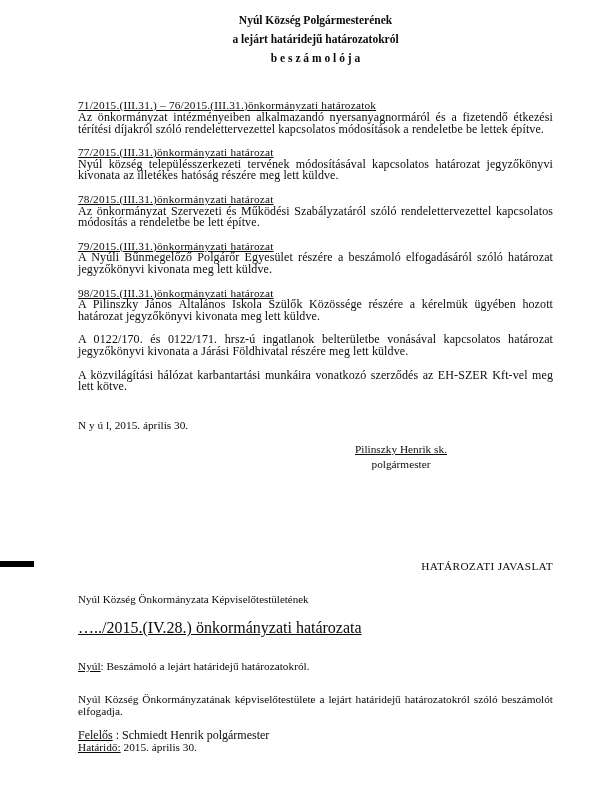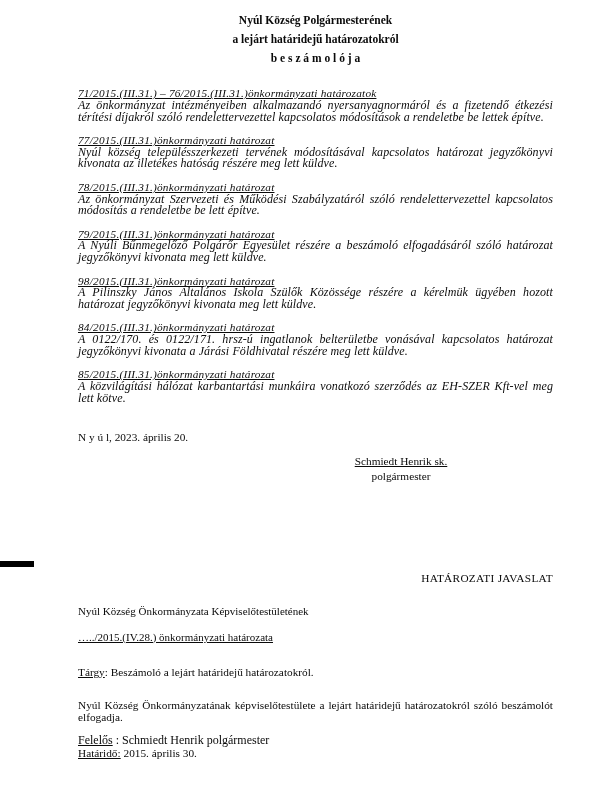--- a/index.html
+++ b/index.html
@@ -22,21 +22,21 @@
   }
   
   .title-block {
     margin-top: 11px;
     text-align: center;
     font-weight: bold;
     font-size: 11.5px;
     line-height: 19px;
   }
   
-  .resolutions { margin-top: 20px; font-style: italic; }
+  .resolutions { margin-top: 32px; }
   .res-item { margin-bottom: 11.5px; }
   .res-heading {
     font-size: 11.3px;
     line-height: 11.8px;
     text-decoration: underline;
     letter-spacing: 0.2px;
   }
   .res-body {
     font-size: 12px;
     line-height: 11.8px;
@@ -60,21 +60,21 @@
   
   .proposal-heading {
     margin-top: 88px;
     text-align: right;
     font-size: 11.3px;
     letter-spacing: 0.3px;
   }
   .addressee { margin-top: 21px; font-size: 11px; }
   .resolution-number {
     margin-top: 14px;
-    font-size: 11px;
+    font-size: 16px;
     text-decoration: underline;
   }
   .subject-line { margin-top: 23px; font-size: 11.3px; }
   .proposal-body {
     margin-top: 22px;
     font-size: 11.3px;
     line-height: 11.8px;
     text-align: justify;
   }
   .responsible-line { margin-top: 11px; font-size: 12px; line-height: 12.5px; font-family: Liberation Serif, serif; }
@@ -129,43 +129,41 @@
       </div>
       <div class="res-item">
         <div class="res-heading">79/2015.(III.31.)önkormányzati határozat</div>
         <div class="res-body">A Nyúli Bűnmegelőző Polgárőr Egyesület részére a beszámoló elfogadásáról szóló határozat jegyzőkönyvi kivonata meg lett küldve.</div>
       </div>
       <div class="res-item">
         <div class="res-heading">98/2015.(III.31.)önkormányzati határozat</div>
         <div class="res-body">A Pilinszky János Általános Iskola Szülők Közössége részére a kérelmük ügyében hozott határozat jegyzőkönyvi kivonata meg lett küldve.</div>
       </div>
       <div class="res-item">
-        <div class="res-heading">84/2015.(III.31.)önkormányzati határozat</div>
         <div class="res-body">A 0122/170. és 0122/171. hrsz-ú ingatlanok belterületbe vonásával kapcsolatos határozat jegyzőkönyvi kivonata a Járási Földhivatal részére meg lett küldve.</div>
       </div>
       <div class="res-item">
-        <div class="res-heading">85/2015.(III.31.)önkormányzati határozat</div>
         <div class="res-body">A közvilágítási hálózat karbantartási munkáira vonatkozó szerződés az EH-SZER Kft-vel meg lett kötve.</div>
       </div>
     </div>
 
-    <div class="date-line">N y ú l, 2023. április 20.</div>
+    <div class="date-line">N y ú l, 2015. április 30.</div>
 
     <div class="signature-block">
-      <div class="signature-name">Schmiedt Henrik sk.</div>
+      <div class="signature-name">Pilinszky Henrik sk.</div>
       <div>polgármester</div>
     </div>
 
     <div class="proposal-heading">HATÁROZATI JAVASLAT</div>
 
     <div class="addressee">Nyúl Község Önkormányzata Képviselőtestületének</div>
 
     <div class="resolution-number">…../2015.(IV.28.) önkormányzati határozata</div>
 
-    <div class="subject-line"><span class="u">Tárgy</span><span>: Beszámoló a lejárt határidejű határozatokról.</span></div>
+    <div class="subject-line"><span class="u">Nyúl</span><span>: Beszámoló a lejárt határidejű határozatokról.</span></div>
 
     <div class="proposal-body">Nyúl Község Önkormányzatának képviselőtestülete a lejárt határidejű határozatokról szóló beszámolót elfogadja.</div>
 
     <div class="responsible-line"><span class="u">Felelős</span><span> : Schmiedt Henrik polgármester</span></div>
 
     <div class="deadline-line"><span class="u">Határidő:</span><span> 2015. április 30.</span></div>
 
   </div>
 </div>
 

